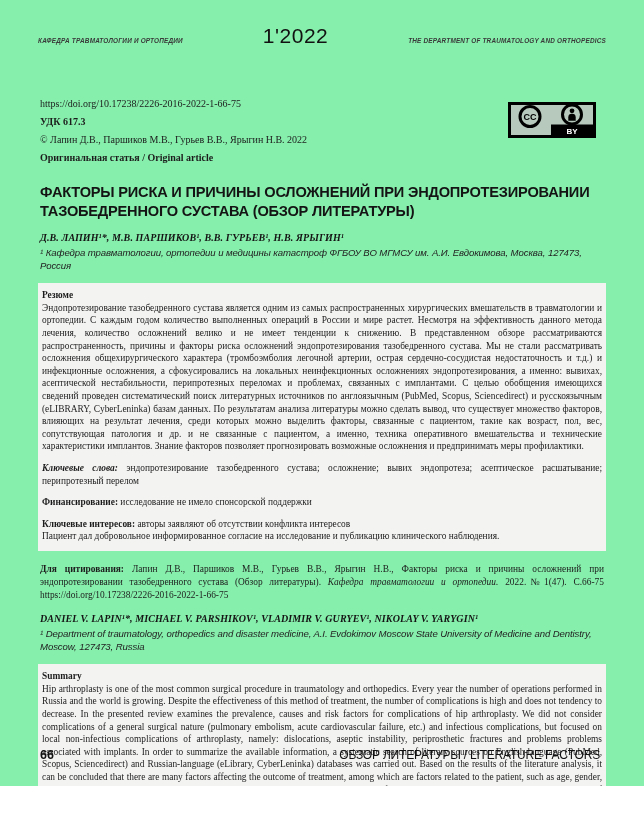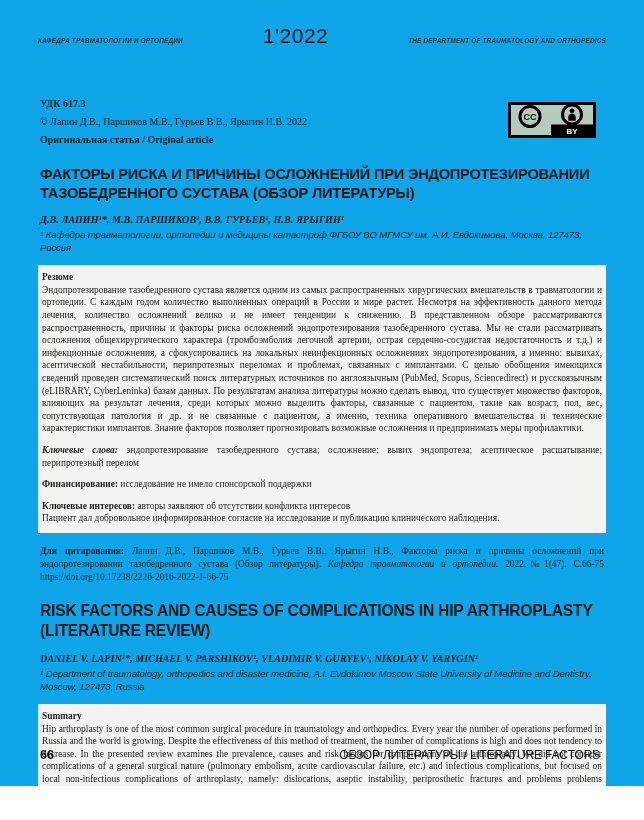--- a/index.html
+++ b/index.html
@@ -1,18 +1,18 @@
 <!DOCTYPE html>
 <html><head>
 <meta charset="utf-8">
 <style>
   html,body { margin:0; padding:0; background:#ffffff; }
   .page {
     position:relative; width:644px; height:786px; margin:0 auto;
-    background:#0ea5e9; overflow:hidden;
+    background:#86efac; overflow:hidden;
     font-family:"Liberation Serif", serif; color:#1c1c1c;
   }
   
   .runhead {
     display:flex; justify-content:space-between; align-items:baseline;
     margin:24px 38px 0 38px;
   }
   .runhead .side {
     font-family:"Liberation Sans", sans-serif; font-style:italic; font-weight:bold;
     font-size:6.4px; letter-spacing:0.2px; color:#3a3a3a; text-transform:uppercase;
@@ -71,20 +71,21 @@
 
 <div class="page">
 
   <div class="runhead">
     <span class="side">КАФЕДРА ТРАВМАТОЛОГИИ И ОРТОПЕДИИ</span>
     <span class="issue">1'2022</span>
     <span class="side">THE DEPARTMENT OF TRAUMATOLOGY AND ORTHOPEDICS</span>
   </div>
 
   <div class="meta">
+    <p><a class="doi" href="#">https://doi.org/10.17238/2226-2016-2022-1-66-75</a></p>
     <p class="udk">УДК 617.3</p>
     <p>© Лапин Д.В., Паршиков М.В., Гурьев В.В., Ярыгин Н.В. 2022</p>
     <p class="article-type">Оригинальная статья / Original article</p>
 
     <svg class="cc-badge" viewBox="0 0 88 36">
       <rect x="1.5" y="1.5" width="85" height="33" fill="#b7c9bc" stroke="#000" stroke-width="3"></rect>
       <g>
         <circle cx="22" cy="14.5" r="10" fill="none" stroke="#000" stroke-width="3"></circle>
         <text x="22" y="18" font-family="Liberation Sans, sans-serif" font-size="9" font-weight="bold" fill="#000" text-anchor="middle">CC</text>
       </g>
@@ -109,21 +110,20 @@
     <p><span class="bi">Ключевые слова: </span><span>эндопротезирование тазобедренного сустава; осложнение; вывих эндопротеза; асептическое расшатывание; перипротезный перелом</span></p>
     <div class="gap"></div>
     <p><span class="b">Финансирование: </span><span>исследование не имело спонсорской поддержки</span></p>
     <div class="gap"></div>
     <p><span class="b">Ключевые интересов: </span><span>авторы заявляют об отсутствии конфликта интересов</span></p>
     <p>Пациент дал добровольное информированное согласие на исследование и публикацию клинического наблюдения.</p>
   </div>
 
   <p class="citation"><span class="b">Для цитирования: </span><span>Лапин Д.В., Паршиков М.В., Гурьев В.В., Ярыгин Н.В., Факторы риска и причины осложнений при эндопротезировании тазобедренного сустава (Обзор литературы). </span><span class="it">Кафедра травматологии и ортопедии. </span><span>2022.№1(47). С.66-75 https://doi.org/10.17238/2226-2016-2022-1-66-75</span></p>
 
-  <h2 class="en-title">RISK FACTORS AND CAUSES OF COMPLICATIONS IN HIP ARTHROPLASTY (LITERATURE REVIEW)</h2>
   <p class="authors">DANIEL V. LAPIN¹*, MICHAEL V. PARSHIKOV¹, VLADIMIR V. GURYEV¹, NIKOLAY V. YARYGIN¹</p>
   <p class="affil">¹ Department of traumatology, orthopedics and disaster medicine, A.I. Evdokimov Moscow State University of Medicine and Dentistry, Moscow, 127473, Russia</p>
 
   <div class="graybox">
     <p class="b">Summary</p>
     <p>Hip arthroplasty is one of the most common surgical procedure in traumatology and orthopedics. Every year the number of operations performed in Russia and the world is growing. Despite the effectiveness of this method of treatment, the number of complications is high and does not tendency to decrease. In the presented review examines the prevalence, causes and risk factors for complications of hip arthroplasty. We did not consider complications of a general surgical nature (pulmonary embolism, acute cardiovascular failure, etc.) and infectious complications, but focused on local non-infectious complications of arthroplasty, namely: dislocations, aseptic instability, periprosthetic fractures and problems problems associated with implants. In order to summarize the available information, a systematic search of literary sources on English-language (PubMed, Scopus, Sciencedirect) and Russian-language (eLibrary, CyberLeninka) databases was carried out. Based on the results of the literature analysis, it can be concluded that there are many factors affecting the outcome of treatment, among which are factors related to the patient, such as age, gender, weight, concomitant pathology, etc. and not related to the patient, namely, the technique of surgical intervention and the technical characteristics of the implants. Knowledge of the factors allows to predict possible complications and take preventive measures.</p>
   </div>
 
   <div class="footer">
     <span class="pageno">66</span>

